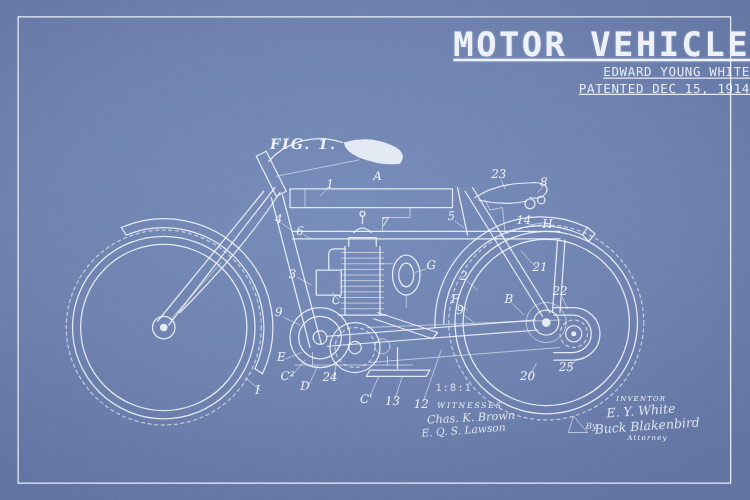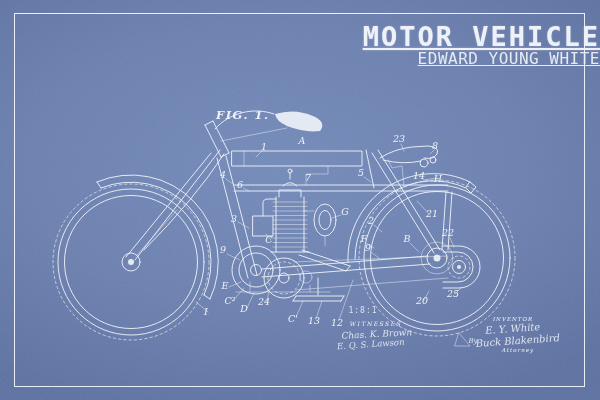--- a/index.html
+++ b/index.html
@@ -11,21 +11,21 @@
       var(--background-dark,#5c70a0) 100%);
     font-family:"DejaVu Sans Mono",monospace;
   }
   .noise{position:absolute;inset:0;pointer-events:none;}
   .frame{position:absolute;left:14px;top:13px;right:15px;bottom:13px;
     border:1.5px solid rgba(248,251,255,.9);pointer-events:none;}
   .title-block{position:absolute;top:22px;left:0;width:100%;text-align:right;
     color:var(--ink,#eef2f8);text-decoration:underline;}
   .title{font-family:"DejaVu Sans Mono",monospace;font-weight:bold;font-size:27px;
     letter-spacing:2px;line-height:30px;text-shadow:0 0 2px rgba(235,242,255,.35);}
-  .sub{font-family:"DejaVu Sans Mono",monospace;font-size:16px;letter-spacing:.5px;
+  .sub{font-family:"DejaVu Sans Mono",monospace;font-size:10px;letter-spacing:.5px;
     line-height:13px;opacity:.94;}
   .drawing{position:absolute;left:0;top:0;}
   .drawing *{stroke:var(--ink,#eef2f8);fill:none;stroke-width:1;stroke-linecap:round;
     stroke-linejoin:round;stroke-opacity:.92;}
   .drawing .fill{fill:var(--ink,#eef2f8);stroke:none;fill-opacity:.92;}
   .drawing .dash{stroke-dasharray:2.5 2.8;stroke-opacity:.65;}
   .drawing .thin{stroke-width:.6;stroke-opacity:.8;}
   .drawing text{stroke:none;fill:var(--ink,#eef2f8);}
   .plabel{font-family:"DejaVu Serif",serif;font-style:italic;font-size:9.5px;}
   .figlab{font-family:"DejaVu Serif",serif;font-style:italic;font-size:11.5px;
@@ -51,20 +51,21 @@
       <feColorMatrix type="matrix" values="0 0 0 0 1  0 0 0 0 1  0 0 0 0 1  0 0 0 0.07 0"></feColorMatrix>
       </filter>
     <rect width="600" height="400" filter="url(#grain)"></rect>
   </svg>
 
   <div class="frame"></div>
 
   <div class="title-block">
     <div class="title">MOTOR VEHICLE</div>
     <div class="sub">EDWARD YOUNG WHITE</div>
+    <div class="sub">PATENTED DEC 15, 1914</div>
   </div>
 
   <svg class="drawing" width="600" height="400" viewBox="0 0 600 400">
 
     <g>
       <circle class="dash" cx="131" cy="262" r="78"></circle>
       <circle cx="131" cy="262" r="73"></circle>
       <circle cx="131" cy="262" r="66.5"></circle>
       <circle cx="131" cy="262" r="9"></circle>
       <circle class="fill" cx="131" cy="262" r="3"></circle>

